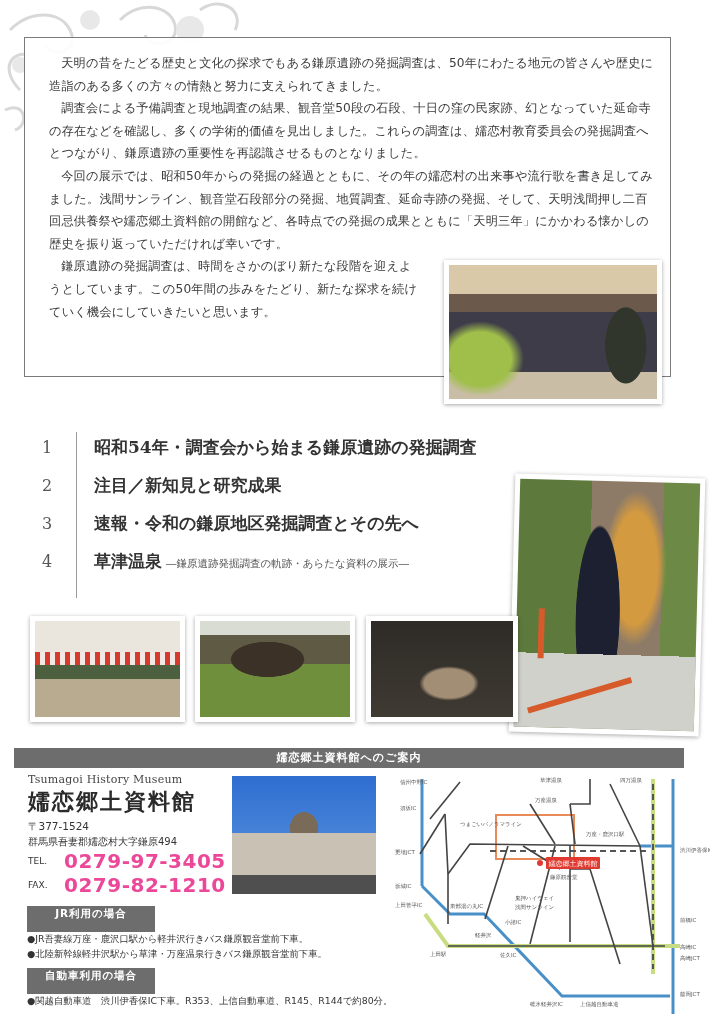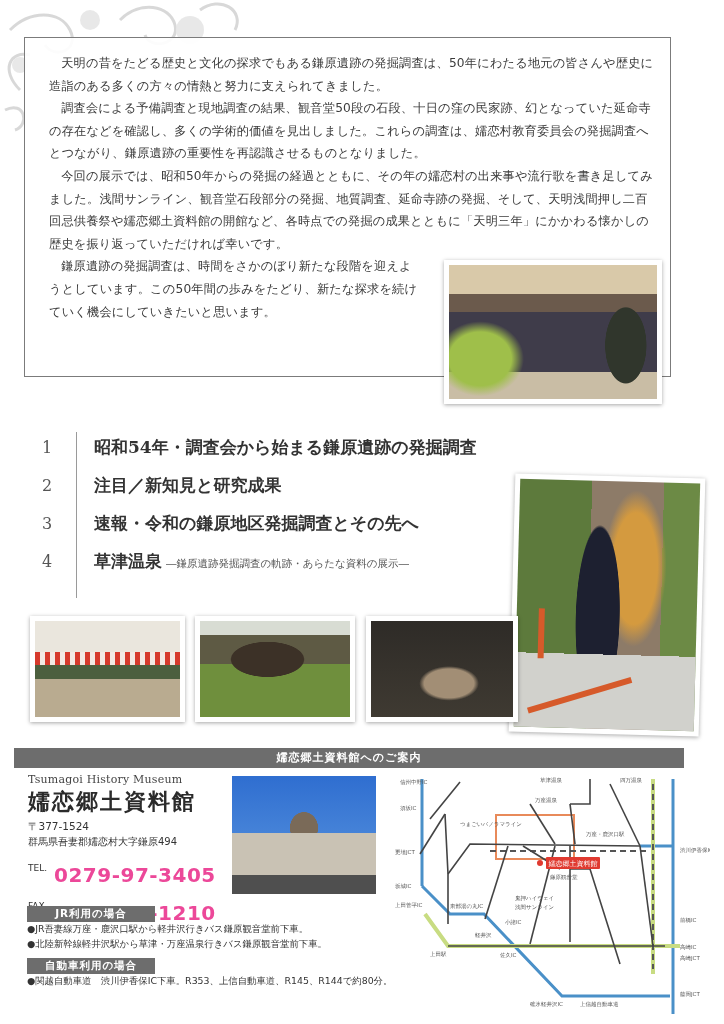--- a/index.html
+++ b/index.html
@@ -54,32 +54,32 @@
   .chapter .title { position: absolute; left: 64px; font-family: "DejaVu Serif", serif; font-size: 17px; font-weight: bold; color: #333; white-space: nowrap; }
   .chapter .sub { font-family: "DejaVu Serif", serif; font-size: 10.5px; font-weight: normal; color: #555; margin-left: 4px; }
 
   .guide-bar { position: absolute; left: 14px; top: 748px; width: 670px; height: 20px; background: #6d6d6d; color: #fff; text-align: center; font-size: 11px; font-weight: bold; line-height: 20px; letter-spacing: 1px; }
 
   .museum { position: absolute; left: 28px; top: 773px; width: 200px; }
   .museum .en { font-family: "DejaVu Serif", serif; font-size: 11px; color: #444; letter-spacing: .2px; }
   .museum .jp { font-family: "DejaVu Serif", serif; font-size: 22px; font-weight: bold; color: #2b2b2b; letter-spacing: 2px; margin-top: 1px; }
   .museum .zip { font-size: 10.5px; color: #333; margin-top: 3px; }
   .museum .addr { font-size: 10px; color: #333; margin-top: 1px; }
-  .museum .tel { display: flex; align-items: flex-start; margin-top: 14px; }
+  .museum .tel { display: flex; align-items: center; margin-top: 0; gap: 10px; }
   .museum .tel .lbl { font-size: 9px; color: #333; width: 26px; }
   .museum .tel .val { font-size: 20px; font-weight: bold; color: #ec4899; letter-spacing: .5px; }
 
   .p-building { position: absolute; left: 232px; top: 776px; width: 144px; height: 118px; padding: 0; box-shadow: none; }
   .p-building .img { background:
       linear-gradient(180deg, transparent 0 48%, #c9c2b4 48% 84%, #4f4f4f 84%),
       radial-gradient(ellipse 16% 22% at 50% 44%, #7a6a58 0 60%, transparent 62%),
       linear-gradient(180deg, #2f6ed0, #5d98e0); }
 
   .access { position: absolute; left: 27px; top: 902px; width: 360px; }
-  .access .hdr { display: inline-block; background: #6d6d6d; color: #fff; font-size: 10.5px; font-weight: bold; width: 128px; text-align: center; height: 16px; line-height: 15px; letter-spacing: 1px; }
+  .access .hdr { display: inline-block; background: #6d6d6d; color: #fff; font-size: 10.5px; font-weight: bold; width: 128px; text-align: center; height: 26px; line-height: 15px; letter-spacing: 1px; }
   .access .item { font-size: 9.4px; color: #333; line-height: 14.5px; white-space: nowrap; }
   .access .block { margin-bottom: 3px; }
 
   .map { position: absolute; left: 390px; top: 774px; width: 320px; height: 240px; }
   .map svg { width: 100%; height: 100%; }
 </style>
 </head>
 <body>
 
 <svg class="floral" viewBox="0 0 260 140">

